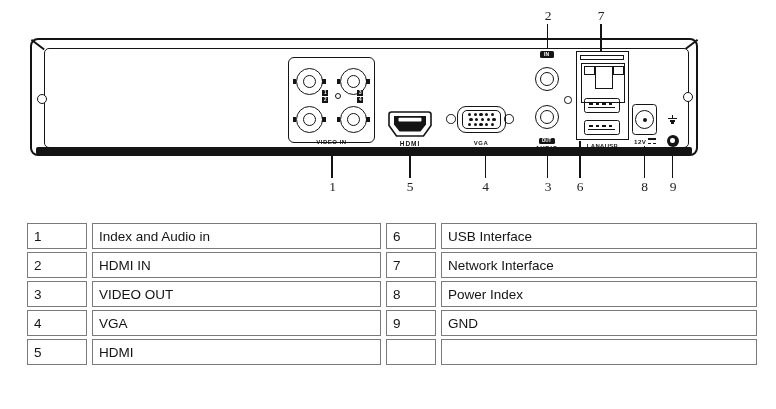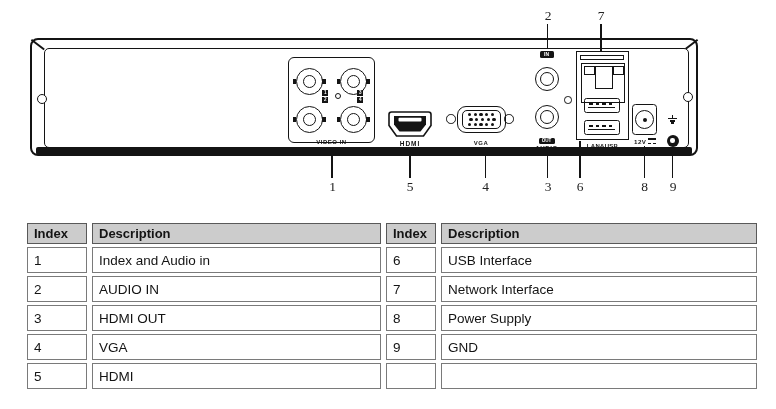--- a/index.html
+++ b/index.html
@@ -228,43 +228,37 @@
 
   <div class="abs tbl-wrap">
     <table class="spec">
       <colgroup>
           <col style="width:60px;">
           <col style="width:289px;">
           <col style="width:50px;">
           <col style="width:316px;">
         </colgroup>
       <tbody>
-          <tr>
-        <th>Index</th>
-        <th>Description</th>
-        <th>Index</th>
-        <th>Description</th>
-      </tr>
       <tr>
         <td>1</td>
         <td>Index and Audio in</td>
         <td>6</td>
         <td>USB Interface</td>
       </tr>
       <tr>
         <td>2</td>
-        <td>AUDIO IN</td>
+        <td>HDMI IN</td>
         <td>7</td>
         <td>Network Interface</td>
       </tr>
       <tr>
         <td>3</td>
-        <td>HDMI OUT</td>
+        <td>VIDEO OUT</td>
         <td>8</td>
-        <td>Power Supply</td>
+        <td>Power Index</td>
       </tr>
       <tr>
         <td>4</td>
         <td>VGA</td>
         <td>9</td>
         <td>GND</td>
       </tr>
       <tr>
         <td>5</td>
         <td>HDMI</td>

